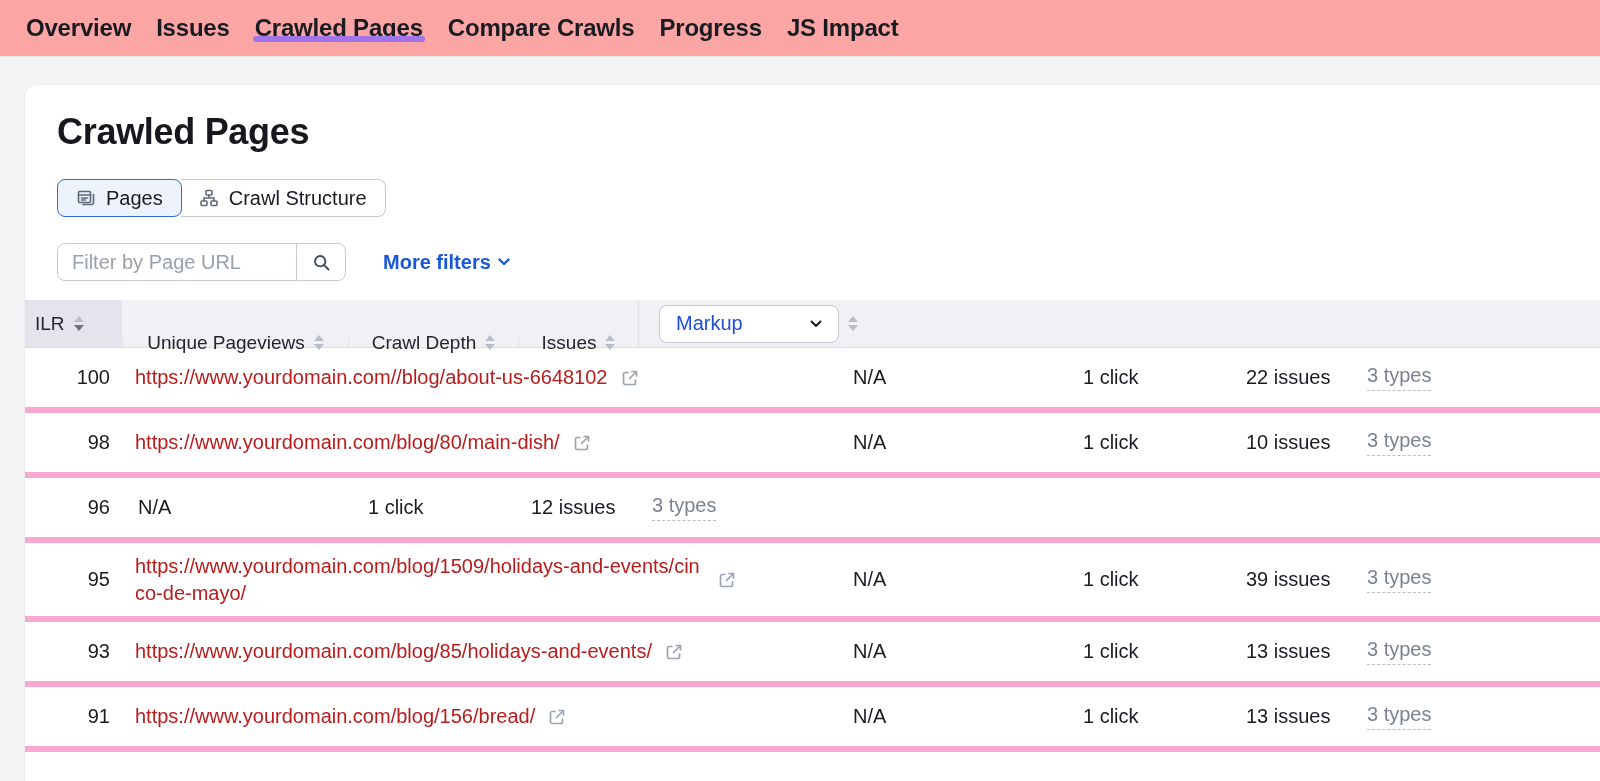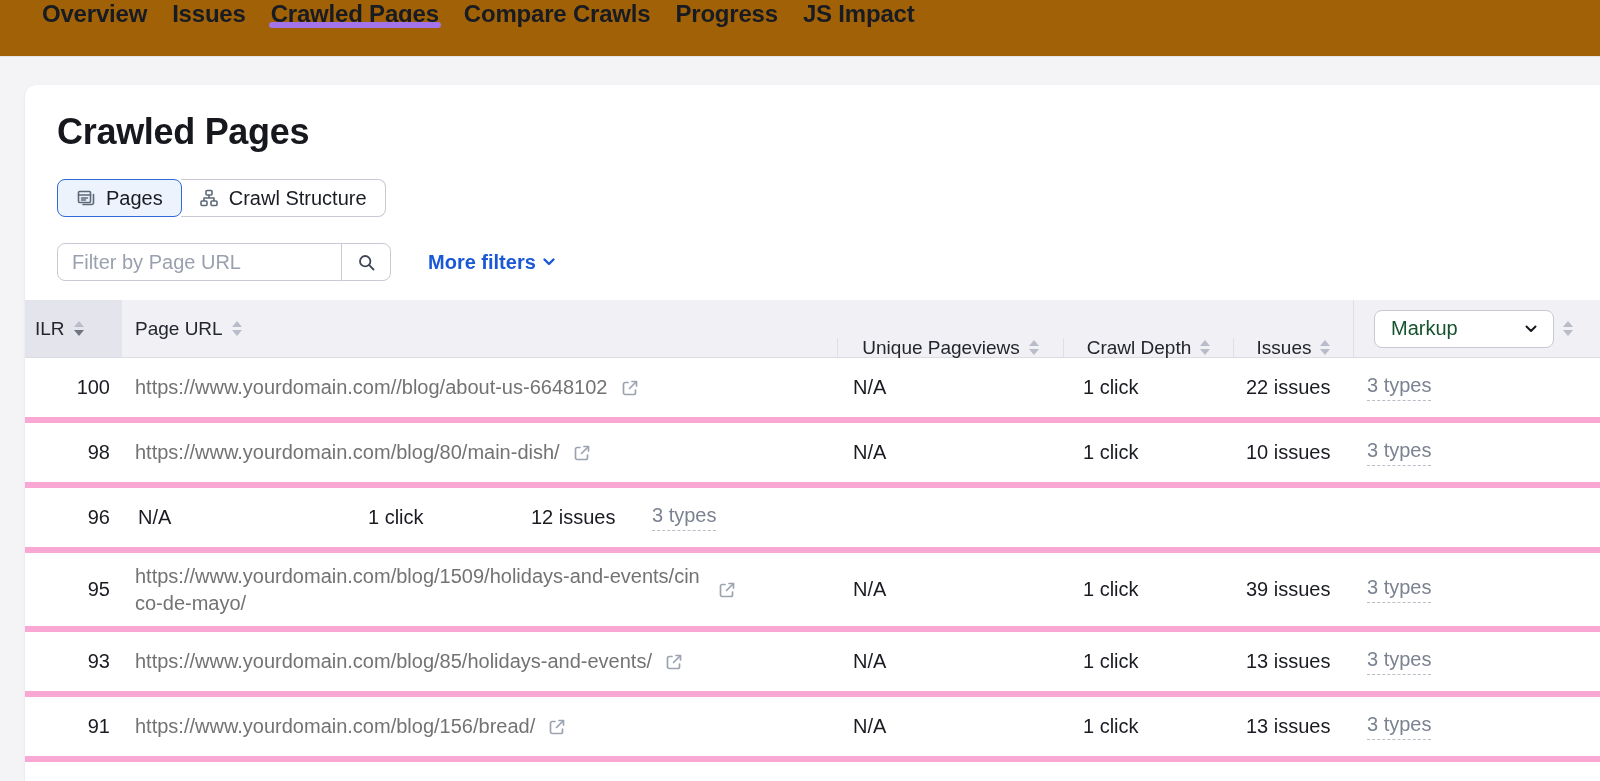--- a/index.html
+++ b/index.html
@@ -1,21 +1,21 @@
 <!DOCTYPE html>
 <html><head>
 <meta charset="utf-8">
 <style>
   * { margin:0; padding:0; box-sizing:border-box; }
   html,body { width:1600px; height:781px; overflow:hidden;
     font-family:"Liberation Sans","DejaVu Sans",sans-serif; background:#f4f4f7; }
 
   
-  .navbar { height:57px; background:#a16207; border-bottom:1px solid #e3e4e9;
-    display:flex; align-items:flex-start; padding-left:40px; gap:21px; }
+  .navbar { height:57px; background:#fca5a5; border-bottom:1px solid #e3e4e9;
+    display:flex; align-items:center; padding-left:24px; gap:21px; }
   .tab { position:relative; display:flex; align-items:center; padding:0 2px;
     font-size:24px; font-weight:600; color:#191b22; letter-spacing:-0.2px; cursor:pointer; }
   .tab.active::after { content:""; position:absolute; left:0; right:0; bottom:0;
     height:6px; border-radius:4px; background:#a373e9; }
 
   
   .page { height:724px; padding:28px 0 0 25px; }
   .card { background:#fff; border-radius:12px 0 0 0; height:100%;
     box-shadow:0 1px 3px rgba(25,28,40,.08); overflow:hidden; }
   h1 { padding:26px 0 0 32px; font-size:36px; font-weight:700; color:#16181d; letter-spacing:-0.3px; }
@@ -24,63 +24,63 @@
   .toggle { display:inline-flex; margin:26px 0 0 32px; }
   .seg { display:flex; align-items:center; gap:10px; height:38px; padding:0 18px;
     font-size:20px; color:#1a1c24; background:#fff; border:1px solid #c7cad2; cursor:pointer;
     font-family:inherit; }
   .seg.active { background:#edf3fd; border:1px solid #2f6ad8; border-radius:8px; z-index:2; }
   .seg.plain { border-left:none; border-radius:0 8px 8px 0; margin-left:-1px; }
   .seg .ic { display:flex; }
 
   
   .filter-row { display:flex; align-items:center; margin:26px 0 0 32px; }
-  .filter-input { width:285px; height:38px; border:1px solid #c7cad2; border-radius:8px 0 0 8px;
+  .filter-input { width:240px; height:38px; border:1px solid #c7cad2; border-radius:8px 0 0 8px;
     padding:0 14px; font-size:20px; color:#1a1c24; outline:none; font-family:inherit; }
   .filter-input::placeholder { color:#9aa1ae; }
   .search-btn { width:50px; height:38px; border:1px solid #c7cad2; margin-left:-1px;
     border-radius:0 8px 8px 0; background:#fff; display:flex; align-items:center;
     justify-content:center; cursor:pointer; }
   .more-filters { display:flex; align-items:center; gap:5px; margin-left:37px;
     color:#1a58d6; font-size:20px; font-weight:700; cursor:pointer; }
 
   
   .table { margin-top:19px; width:100%; }
-  .thead { display:flex; height:58px; background:#f0f0f5; border-bottom:1px solid #dcdde4;text-align:right; }
+  .thead { display:flex; height:48px; background:#f0f0f5; border-bottom:1px solid #dcdde4;text-align:right; }
   .th { display:flex; align-items:center; font-size:19px; color:#24262e; }
   .c-ilr{width:97px} .c-url{width:715px} .c-up{width:226px} .c-cd{width:170px}
   .c-iss{width:120px} .c-mk{flex:1}
   .th.c-ilr { padding-left:10px; background:#e4e4ec; }
   .th.c-url { padding-left:13px; }
   .th.c-up,.th.c-cd,.th.c-iss { justify-content:center; border-left:1px solid #dfe0e7;margin-top:38px; }
   .th.c-mk { padding-left:20px; border-left:1px solid #dfe0e7; }
 
   .sort { display:inline-flex; flex-direction:column; align-items:center; gap:3px;
     margin-left:9px; cursor:pointer; }
   .sort::before { content:""; width:0; height:0; border-left:5px solid transparent;
     border-right:5px solid transparent; border-bottom:6px solid #b9bdc9; }
   .sort::after  { content:""; width:0; height:0; border-left:5px solid transparent;
     border-right:5px solid transparent; border-top:6px solid #b9bdc9; }
   .sort.sorted-desc::after { border-top-color:#6f7482; }
 
   .select { width:180px; height:38px; background:#fff; border:1px solid #c7cad2;
     border-radius:8px; display:flex; align-items:center; justify-content:space-between;
-    padding:0 13px 0 16px; font-size:20px; color:#14532d; cursor:pointer; }
+    padding:0 13px 0 16px; font-size:20px; color:#1d4ed8; cursor:pointer; }
 
   .tr { display:flex; align-items:center; min-height:65px; border-bottom:6px solid #f9a8d4;
     background:#fff; }
   .tr:nth-child(5) { min-height:79px; }
   .td { display:flex; align-items:center; font-size:20px; color:#1a1c22; }
   .td.c-ilr { justify-content:flex-end; padding-right:12px; }
   .td.c-url { padding-left:13px; gap:12px; }
   .td.c-up  { padding-left:16px; }
   .td.c-cd  { padding-left:20px; }
   .td.c-iss { padding-left:13px; }
   .td.c-mk  { padding-left:14px; }
-  .url { color:#737373; text-decoration:none; max-width:570px; word-break:break-all;
+  .url { color:#b91c1c; text-decoration:none; max-width:570px; word-break:break-all;
     line-height:27px; cursor:pointer; }
   .ext { display:flex; flex-shrink:0; cursor:pointer; }
   .types { color:#7b8290; border-bottom:1.5px dashed #b9bdc7; padding-bottom:3px; cursor:pointer; }
 </style>
 </head>
 <body>
 
 <nav class="navbar">
   <div class="tab">
       <span>Overview</span>
@@ -151,24 +151,20 @@
         </span>
       </div>
     </div>
 
     <div class="table">
       <div class="thead">
         <div class="th c-ilr">
           <span>ILR</span>
           <span class="sort sorted-desc"></span>
         </div>
-        <div class="th c-url">
-          <span>Page URL</span>
-          <span class="sort"></span>
-        </div>
         <div class="th c-up">
           <span>Unique Pageviews</span>
           <span class="sort"></span>
         </div>
         <div class="th c-cd">
           <span>Crawl Depth</span>
           <span class="sort"></span>
         </div>
         <div class="th c-iss">
           <span>Issues</span>

